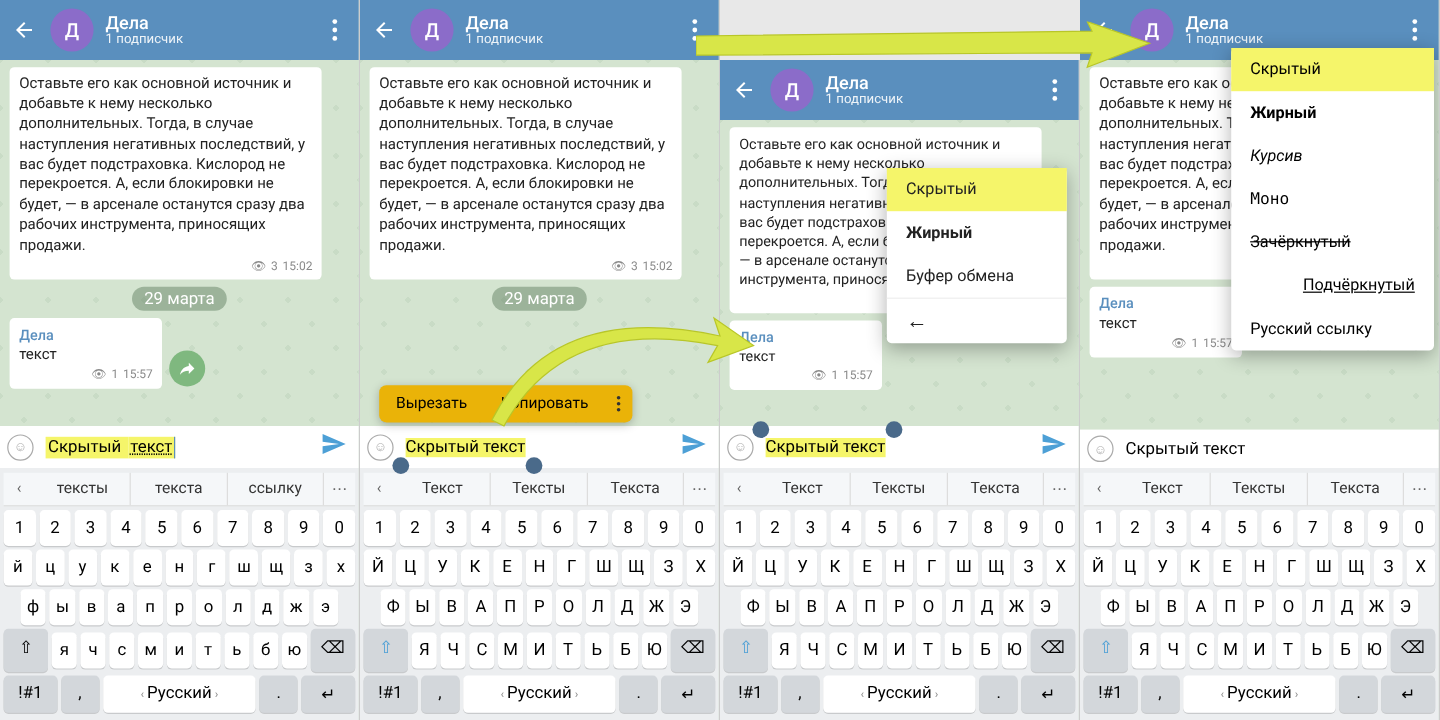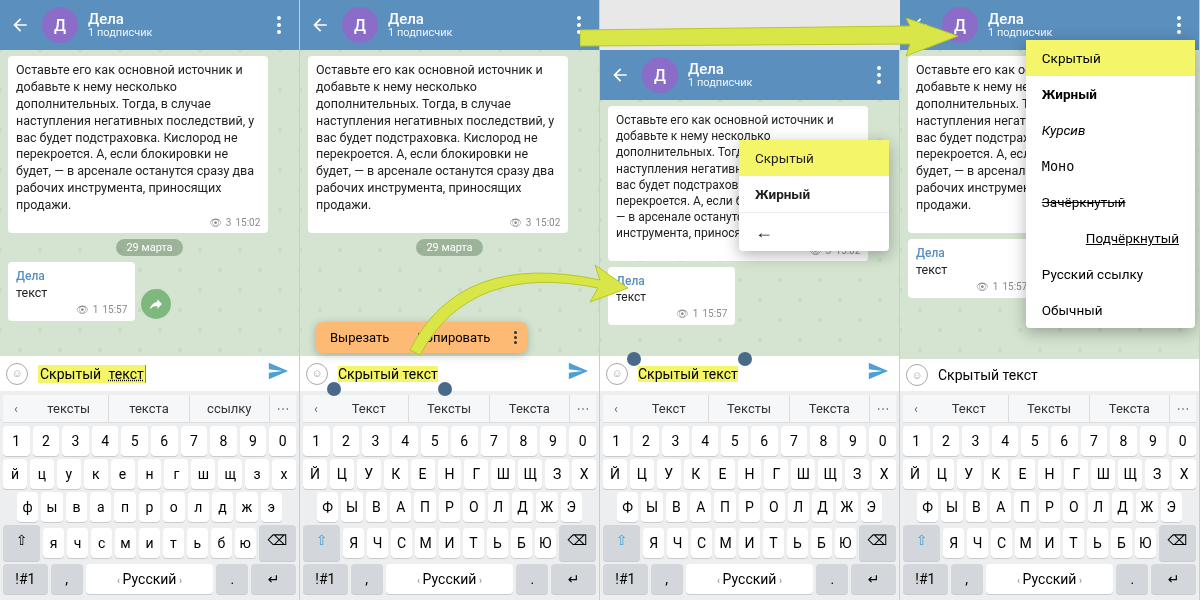--- a/index.html
+++ b/index.html
@@ -71,21 +71,21 @@
     margin-bottom: 6px;
     max-width: 92%;
     line-height: 1.35;
     position: relative;
   }
   .msg-meta { font-size: 10px; color: #8a8a8a; text-align: right; margin-top: 2px; display:flex; justify-content:flex-end; gap:4px; align-items:center;}
   .eye { font-size: 10px; }
   .date-pill {
     background: rgba(100,130,100,.5);
     color: #fff;
-    font-size: 11px;
+    font-size: 14px;
     padding: 2px 10px;
     border-radius: 10px;
     display: block;
     width: fit-content;
     margin: 4px auto 6px;
   }
   .msg-author { color: #5a8fbe; font-size: 12px; font-weight: 500; }
   .share-circle {
     position: absolute;
     right: -36px; bottom: 2px;
@@ -127,21 +127,21 @@
     background: #4a6a8a;
     border-radius: 50%;
     position: absolute;
   }
 
   
   .ctx-bubble {
     position: absolute;
     top: -34px;
     left: 16px;
-    background: #fdba74;
+    background: #eab308;
     border-radius: 6px;
     box-shadow: 0 2px 8px rgba(0,0,0,.25);
     display: flex;
     align-items: center;
     font-size: 13px;
     z-index: 5;
   }
   .ctx-bubble .itm { padding: 8px 14px; cursor:pointer; }
   .ctx-bubble .dots-v { padding: 8px 10px; display:flex; flex-direction:column; gap:2px;}
   .ctx-bubble .dots-v span{width:3px;height:3px;background:#333;border-radius:50%;}
@@ -512,20 +512,21 @@
       <div class="msg-meta">
         <span class="eye">👁</span>
         <span>1</span>
         <span>15:57</span>
       </div>
     </div>
 
     <div class="drop" style="right:10px; top:40px;">
       <div class="ditem hl-item">Скрытый</div>
       <div class="ditem bold">Жирный</div>
+      <div class="ditem">Буфер обмена</div>
       <div class="sep"></div>
       <div class="back-itm">←</div>
     </div>
   </div>
 
   <div class="input-row">
     <div class="smiley">☺</div>
     <div class="input-text" style="position:relative;">
       <span class="hl-select"><span>Скрытый </span><span>текст</span></span>
       <div class="sel-handle" style="left:-7px;top:-10px;"></div>
@@ -656,21 +657,20 @@
   </div>
 
   <div class="drop" style="right:4px; top:40px; min-width:150px;">
     <div class="ditem hl-item">Скрытый</div>
     <div class="ditem bold">Жирный</div>
     <div class="ditem italic">Курсив</div>
     <div class="ditem" style="font-family:monospace;">Моно</div>
     <div class="ditem strike">Зачёркнутый</div>
     <div class="ditem under">Подчёркнутый</div>
     <div class="ditem">Русский ссылку</div>
-    <div class="ditem">Обычный</div>
   </div>
 
   <div class="kbd">
     <div class="sugg-row">
       <div class="chev">‹</div>
       <div class="s">Текст</div>
       <div class="s">Тексты</div>
       <div class="s">Текста</div>
       <div class="chev">⋯</div>
     </div>

